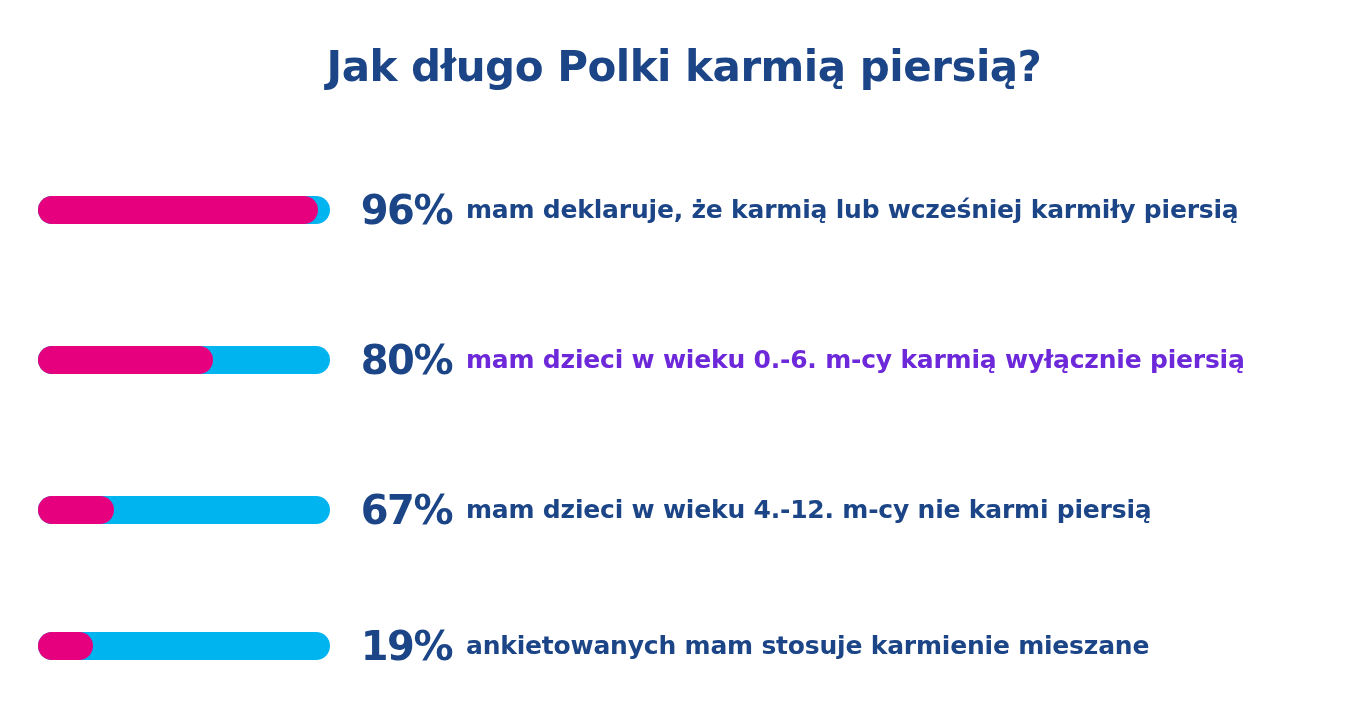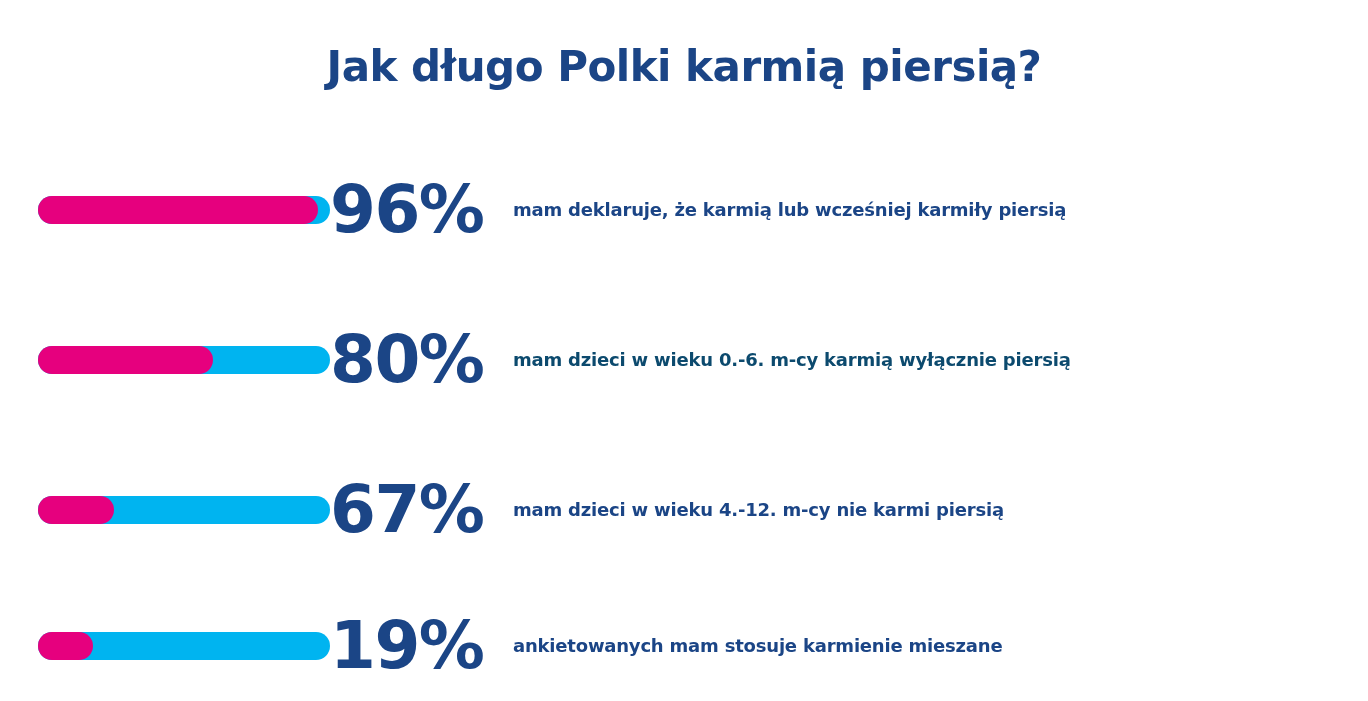--- a/index.html
+++ b/index.html
@@ -81,39 +81,38 @@
     background: #e6007e;
   }
 
   .pct {
     flex: 0 0 auto;
     width: 128px;
     text-align: right;
     padding-right: 6px;
     box-sizing: border-box;
     font-family: "DejaVu Sans", sans-serif;
-    font-size: 66px;
+    font-size: 40px;
     font-weight: bold;
     letter-spacing: -1.5px;
     color: #1b4586;
     line-height: 1;
     white-space: nowrap;
   }
 
   .desc {
     flex: 1 1 auto;
     padding-left: 8px;
     font-family: "DejaVu Sans", sans-serif;
-    font-size: 18px;
+    font-size: 25px;
     font-weight: bold;
     color: #1b4586;
     line-height: 1.15;
     white-space: nowrap;
     letter-spacing: -0.2px;
-    margin-left: 47px;
   }
 </style>
 </head>
 <body>
 
 <div id="infographic" style="background: rgb(255, 255, 255);">
 
   <div id="chart-title" style="color: rgb(27, 69, 134);">Jak długo Polki karmią piersią?</div>
 
   <div id="rows">
@@ -126,21 +125,21 @@
       <div class="pct" style="color: rgb(27, 69, 134);">96%</div>
       <div class="desc" style="color: rgb(27, 69, 134);">mam deklaruje, że karmią lub wcześniej karmiły piersią</div>
     </div>
 
     <div class="stat-row" style="top:330px;">
       <div class="bar-wrap">
         <div class="bar-track" style="background: rgb(0, 180, 240);"></div>
         <div class="bar-fill" style="width: 175.2px; background: rgb(230, 0, 126);"></div>
       </div>
       <div class="pct" style="color: rgb(27, 69, 134);">80%</div>
-      <div class="desc" style="color: #0c4a6e;">mam dzieci w wieku 0.-6. m-cy karmią wyłącznie piersią</div>
+      <div class="desc" style="color: #6d28d9;">mam dzieci w wieku 0.-6. m-cy karmią wyłącznie piersią</div>
     </div>
 
     <div class="stat-row" style="top:480px;">
       <div class="bar-wrap">
         <div class="bar-track" style="background: rgb(0, 180, 240);"></div>
         <div class="bar-fill" style="width: 75.92px; background: rgb(230, 0, 126);"></div>
       </div>
       <div class="pct" style="color: rgb(27, 69, 134);">67%</div>
       <div class="desc" style="color: rgb(27, 69, 134);">mam dzieci w wieku 4.-12. m-cy nie karmi piersią</div>
     </div>

